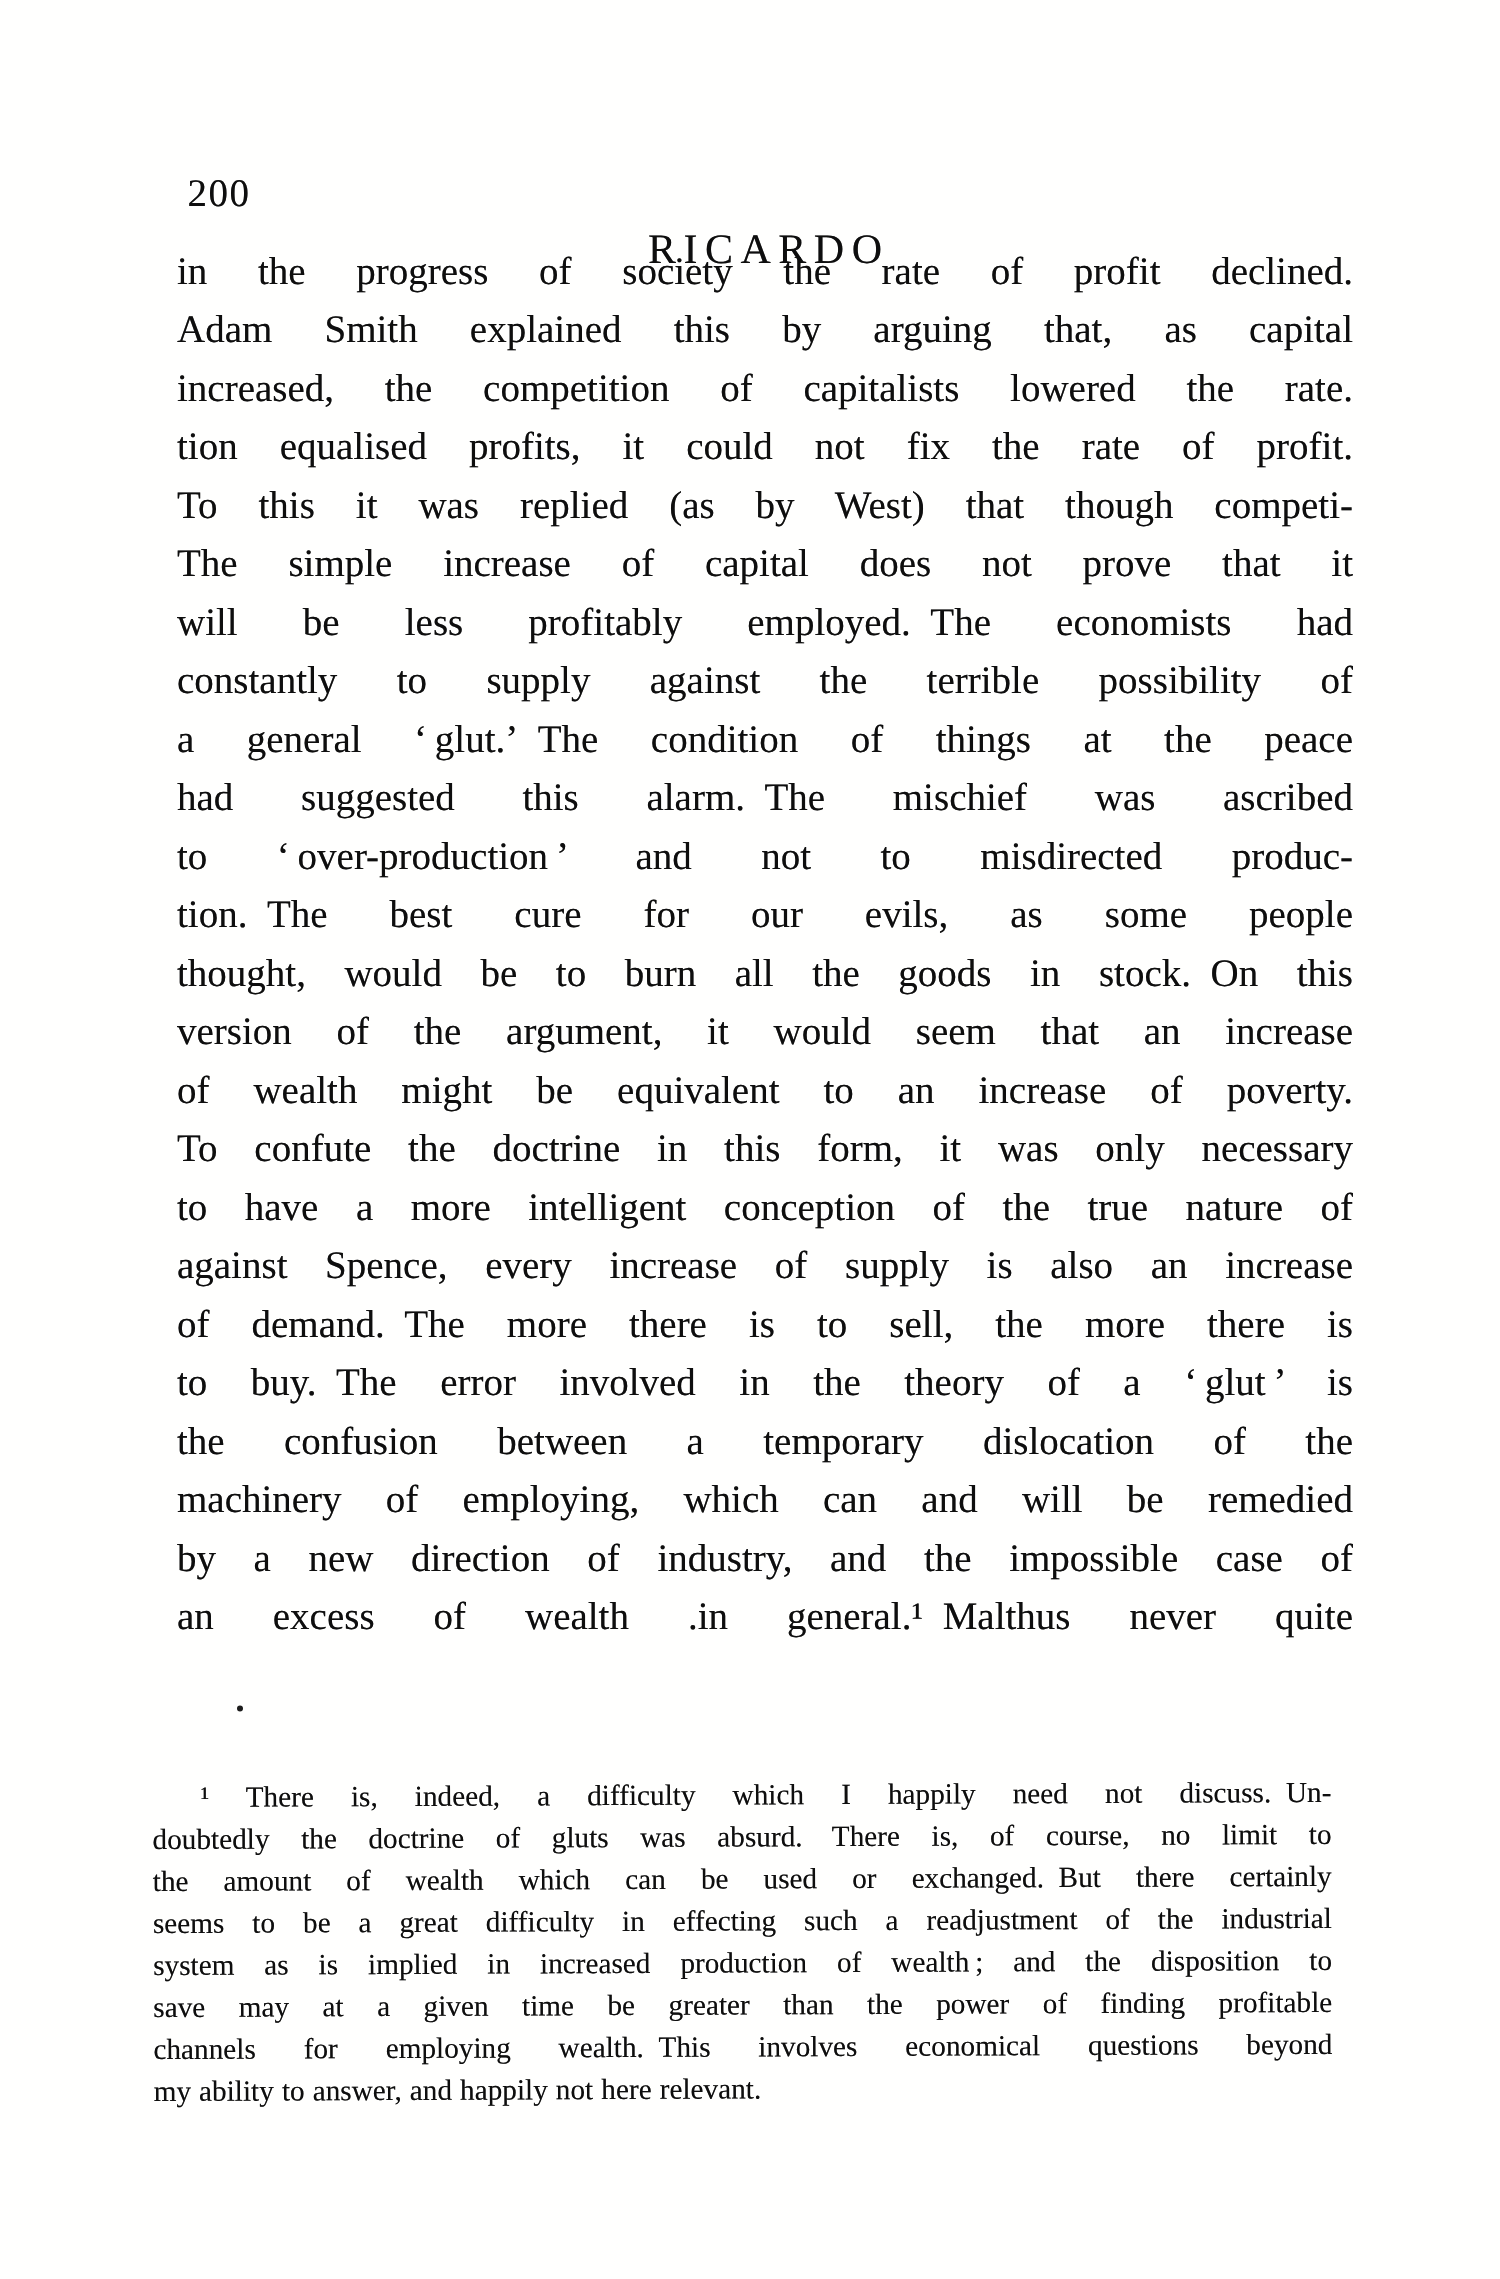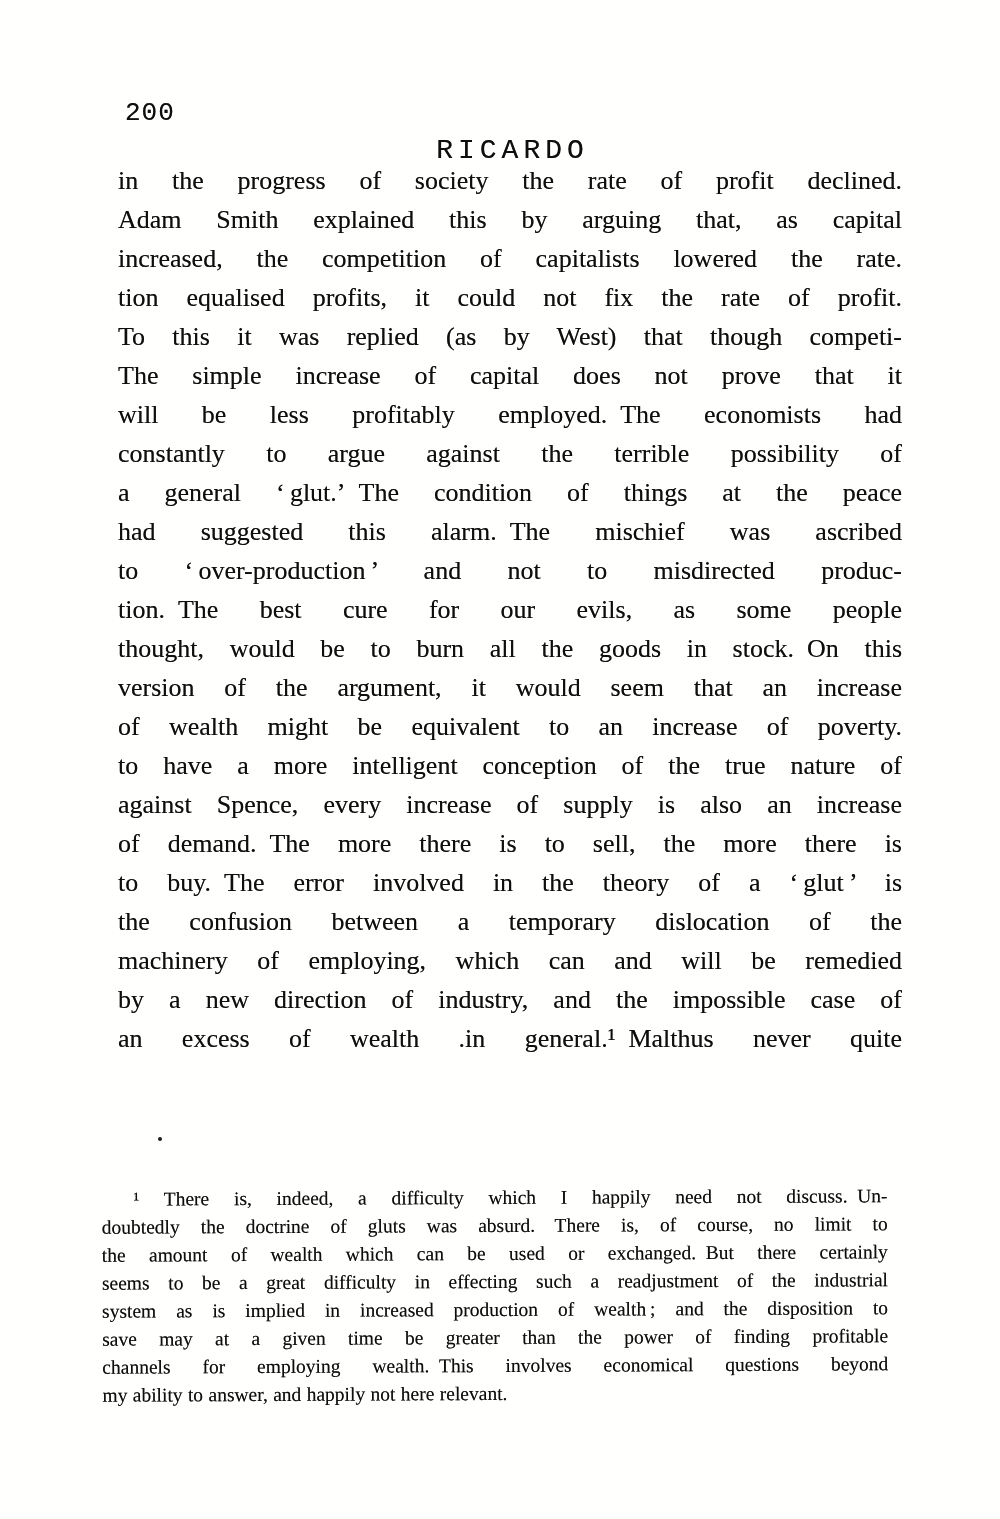--- a/index.html
+++ b/index.html
@@ -12,26 +12,25 @@
     width: 1000px;
     height: 1519px;
     background: #fffffe;
     overflow: hidden;
     font-family: "Liberation Serif", "DejaVu Serif", serif;
     color: #0e0e0e;
     text-shadow: 0 0 0.4px rgba(10,10,10,0.55);
   }
   .running-head {
     position: absolute;
-    top: 92px;
+    top: 108px;
     left: 118px;
     width: 784px;
     height: 40px;
     line-height: 34px;
-    font-family: Liberation Mono, monospace;
   }
   .page-number {
     position: absolute;
     left: 7px;
     top: 4px;
     font-size: 26px;
     letter-spacing: 1px;
   }
   .running-title {
     display: block;
@@ -97,28 +96,29 @@
   </header>
 
   <main class="body-text">
       <div class="line">in the progress of society the rate of profit declined.</div>
       <div class="line">Adam Smith explained this by arguing that, as capital</div>
       <div class="line">increased, the competition of capitalists lowered the rate.</div>
       <div class="line">tion equalised profits, it could not fix the rate of profit.</div>
       <div class="line">To this it was replied (as by West) that though competi-</div>
       <div class="line">The simple increase of capital does not prove that it</div>
       <div class="line">will be less profitably employed. The economists had</div>
-      <div class="line">constantly to argue against the terrible possibility of</div>
+      <div class="line">constantly to supply against the terrible possibility of</div>
       <div class="line">a general ‘ glut.’ The condition of things at the peace</div>
       <div class="line">had suggested this alarm. The mischief was ascribed</div>
       <div class="line">to ‘ over-production ’ and not to misdirected produc-</div>
       <div class="line">tion. The best cure for our evils, as some people</div>
       <div class="line">thought, would be to burn all the goods in stock. On this</div>
       <div class="line">version of the argument, it would seem that an increase</div>
       <div class="line">of wealth might be equivalent to an increase of poverty.</div>
+      <div class="line">To confute the doctrine in this form, it was only necessary</div>
       <div class="line">to have a more intelligent conception of the true nature of</div>
       <div class="line">against Spence, every increase of supply is also an increase</div>
       <div class="line">of demand. The more there is to sell, the more there is</div>
       <div class="line">to buy. The error involved in the theory of a ‘ glut ’ is</div>
       <div class="line">the confusion between a temporary dislocation of the</div>
       <div class="line">machinery of employing, which can and will be remedied</div>
       <div class="line">by a new direction of industry, and the impossible case of</div>
       <div class="line">an excess of wealth .in general.¹ Malthus never quite</div>
     </main>
 

